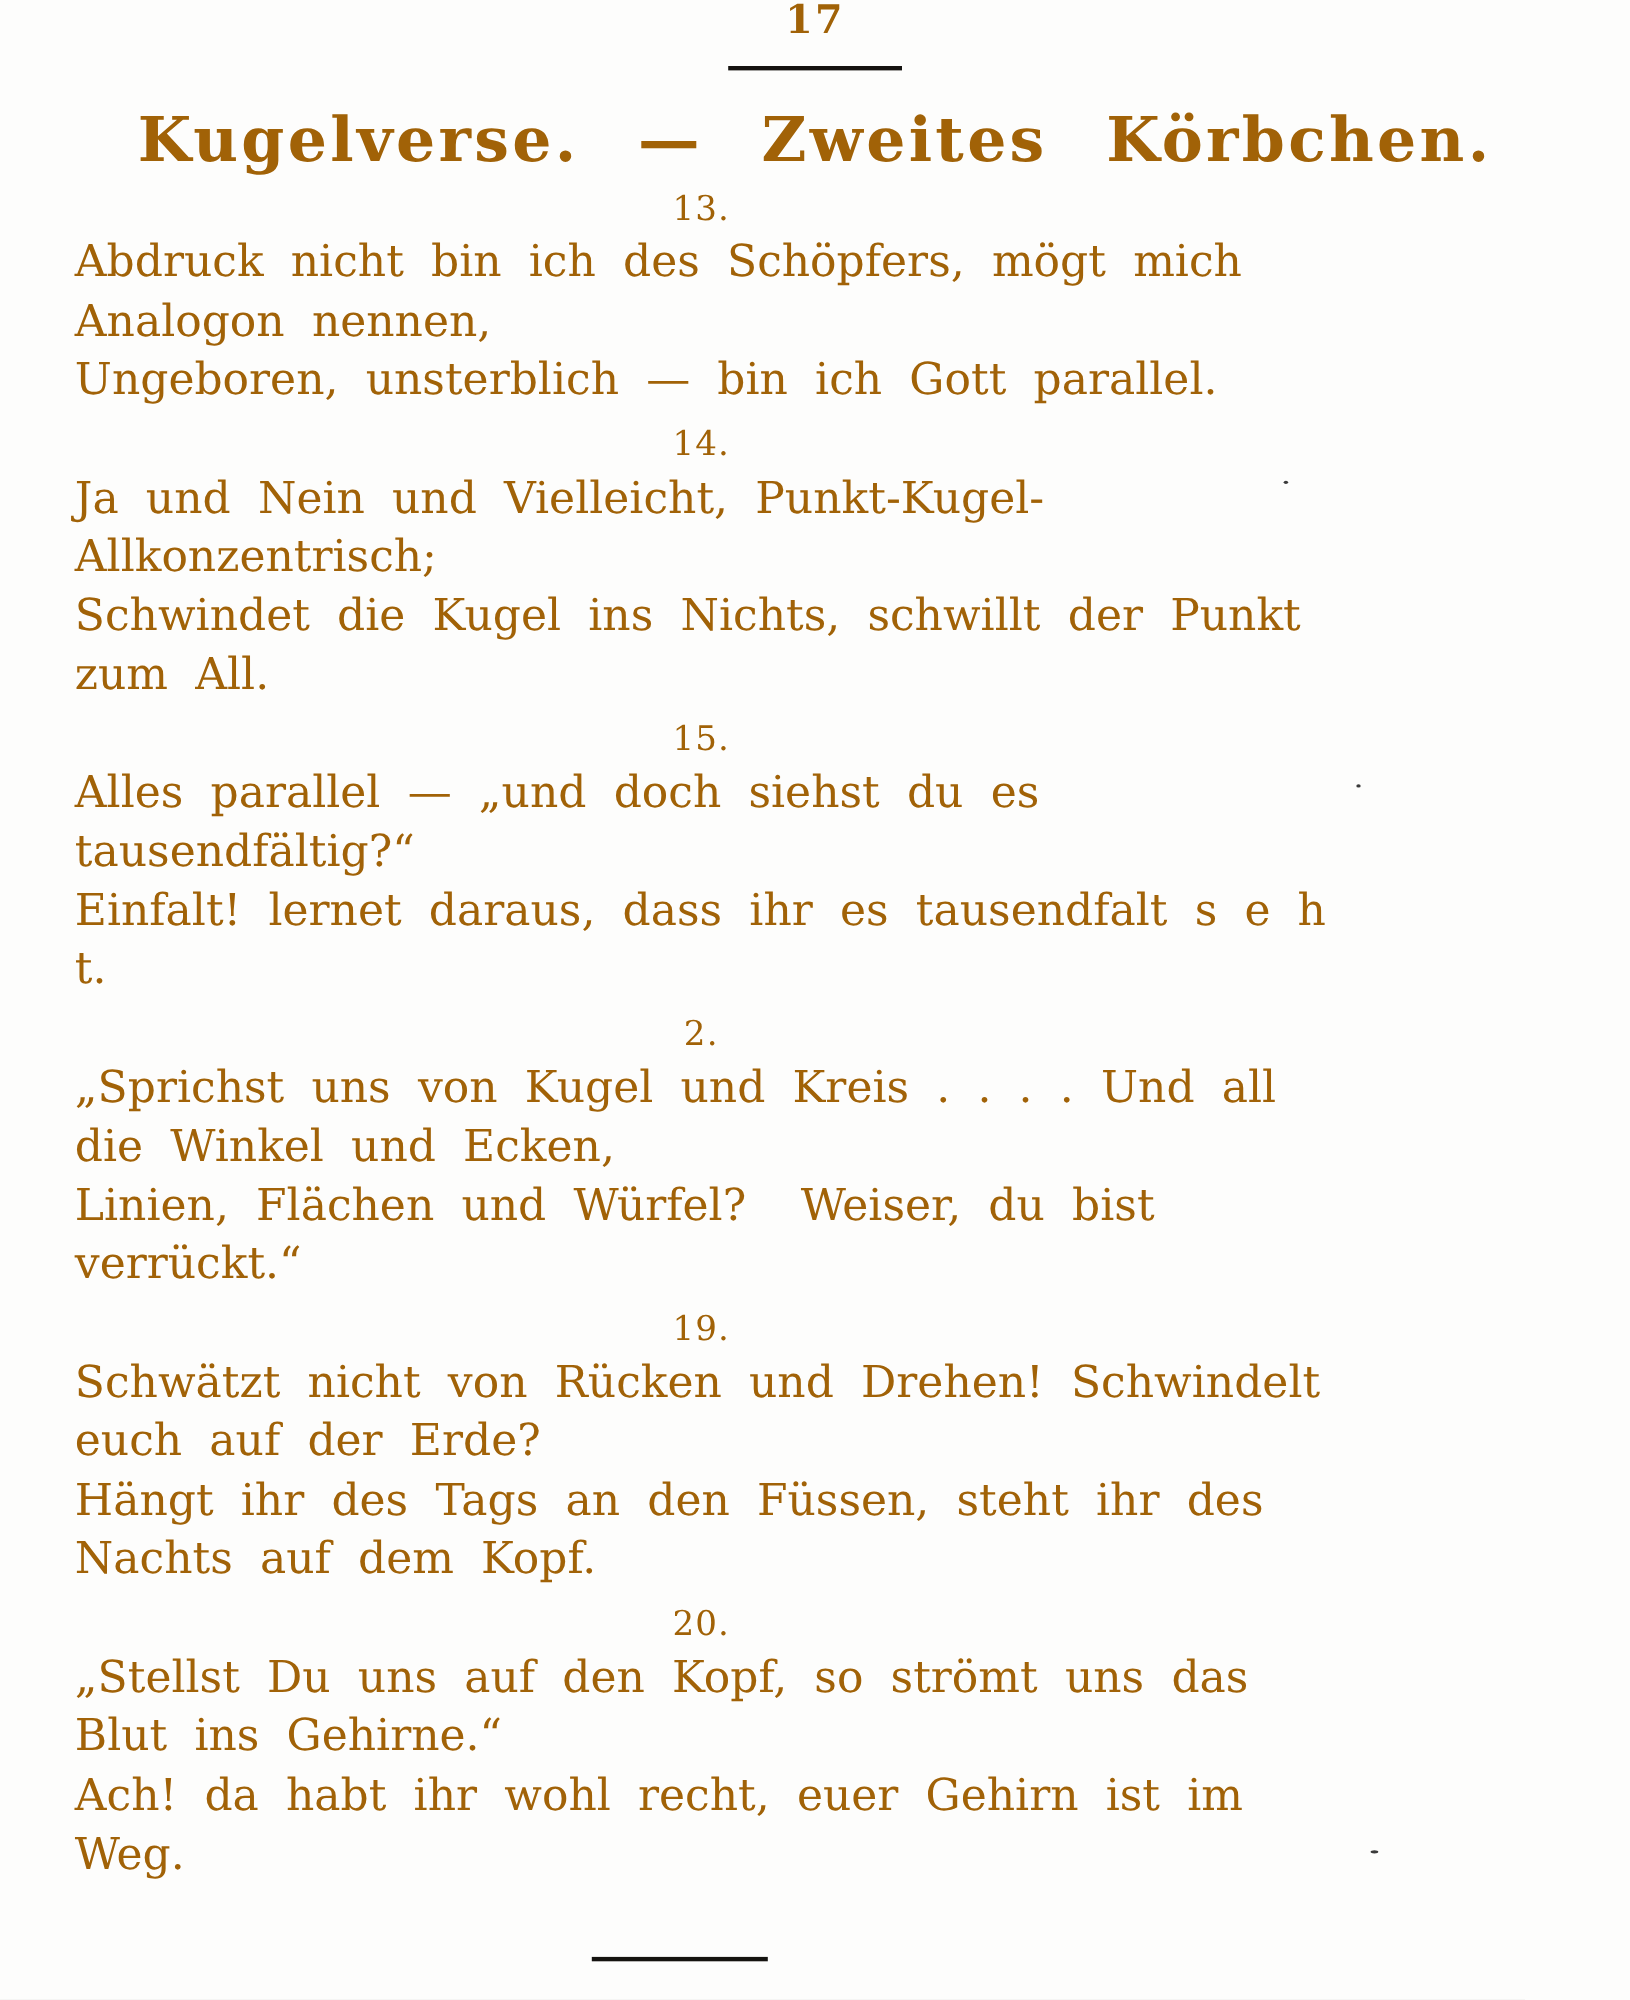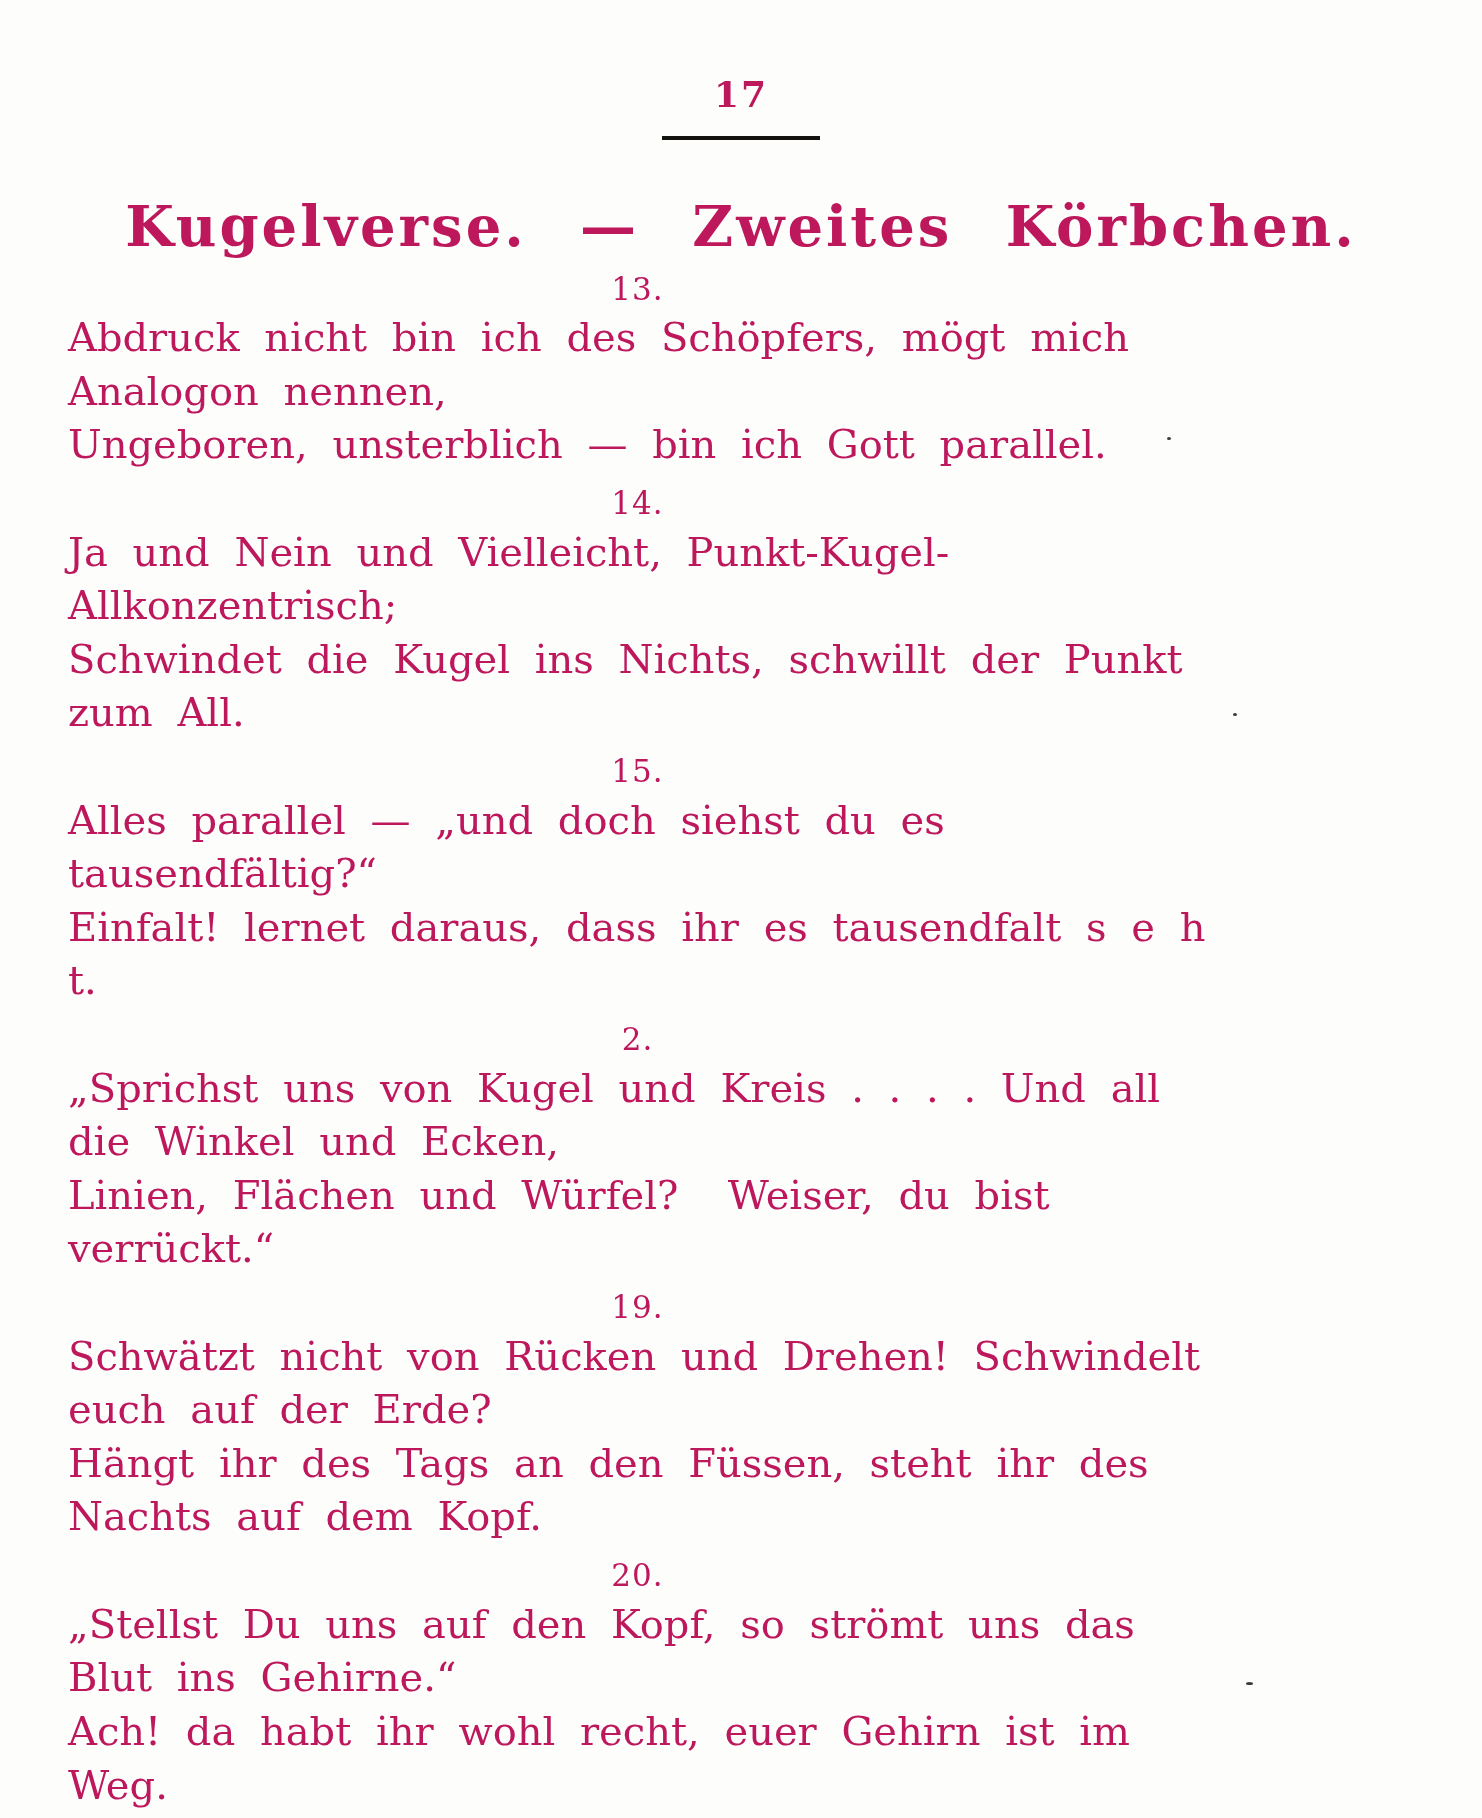--- a/index.html
+++ b/index.html
@@ -6,46 +6,45 @@
     margin: 0;
     padding: 0;
     background: #e8e8e8;
   }
   .page {
     position: relative;
     width: 1482px;
     height: 1818px;
     margin: 0 auto;
     background: #fdfdfc;
-    color: #be185d;
+    color: #a16207;
     font-family: "DejaVu Serif", "Liberation Serif", serif;
     overflow: hidden;
     box-sizing: border-box;
-    padding-top: 76px;
   }
   .content-col {
     margin-left: 68px;
     margin-right: 275px; 
     width: 1139px;
   }
   .page-number {
     text-align: center;
     font-size: 36px;
     font-weight: bold;
     letter-spacing: 2px;
     line-height: 1;
   }
   .rule-top {
     width: 158px;
     height: 0;
     border-top: 4px solid #151310;
     margin: 24px auto 0 auto;
   }
   .title {
-    margin-top: 56px;
+    margin-top: 33px;
     text-align: center;
     font-size: 56px;
     font-weight: bold;
     letter-spacing: 3px;
     word-spacing: 0.55em;
     line-height: 1.1;
     font-family: "DejaVu Serif", "Liberation Serif", serif;
   }
   .verses {
     margin-top: 12px;

